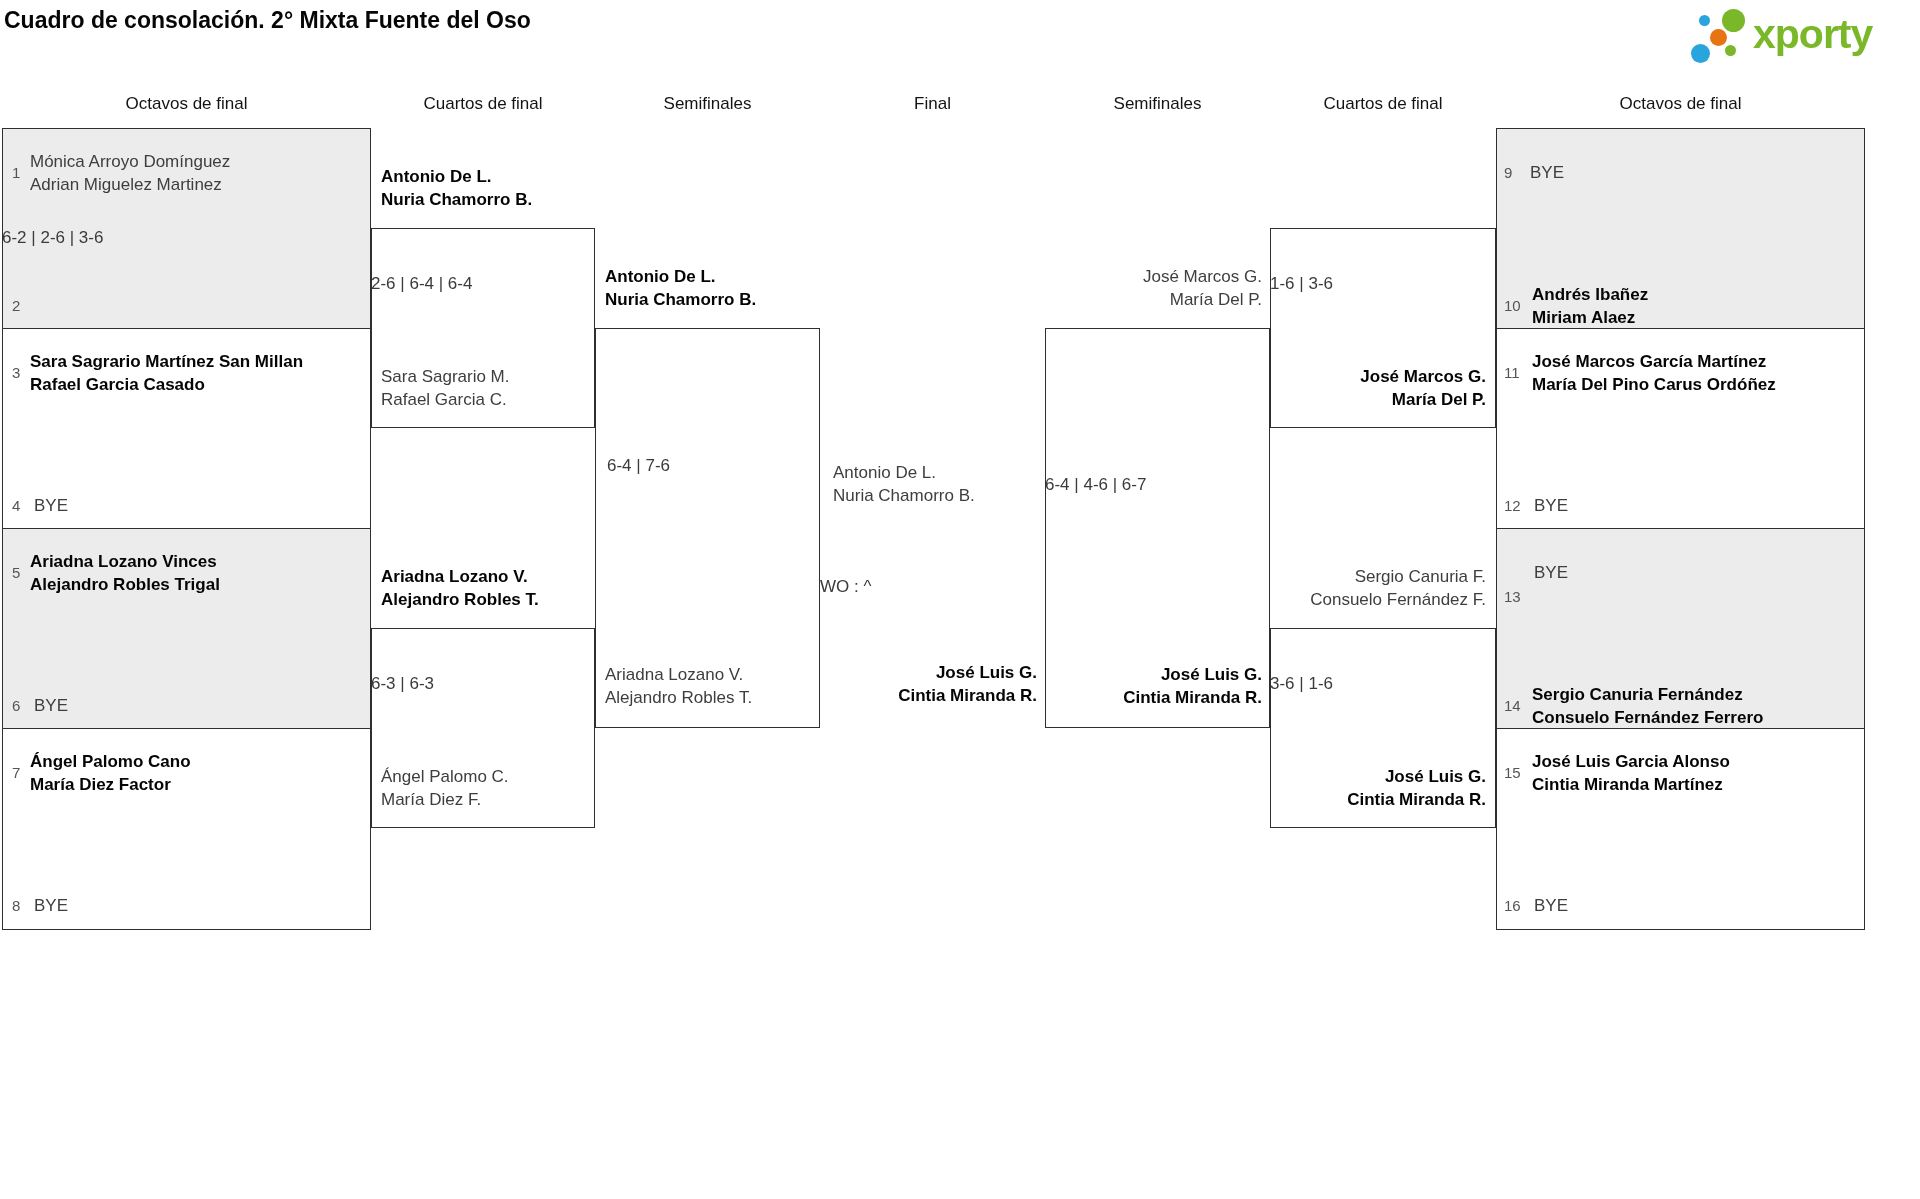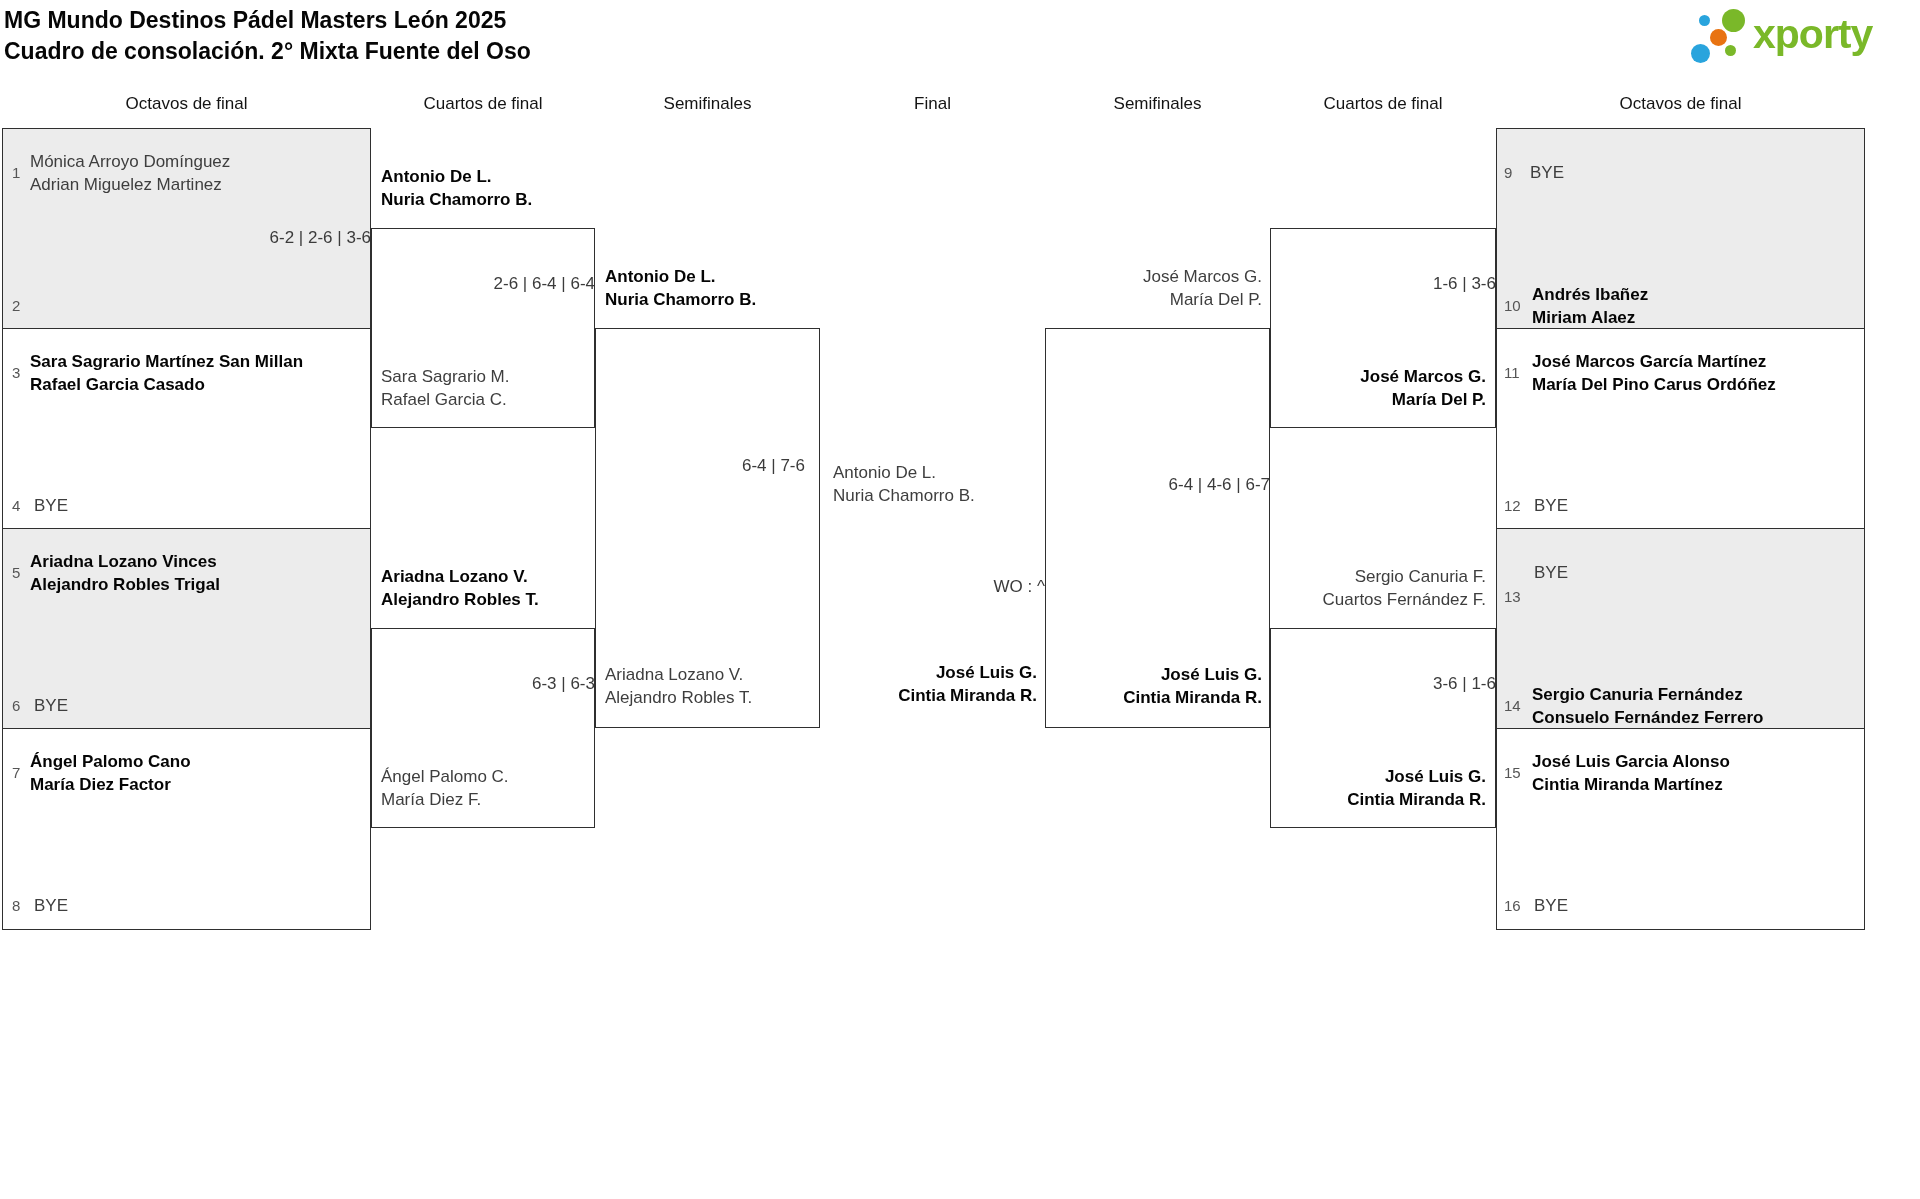--- a/index.html
+++ b/index.html
@@ -9,36 +9,35 @@
   .title{left:4px;top:5px;font-size:23px;line-height:31px;font-weight:600;color:#060606;white-space:nowrap;}
   .colhead{top:94px;text-align:center;font-size:17px;font-weight:500;color:#141414;}
   .box{border:1px solid #2f2f2f;background:#ffffff;}
   .row{position:relative;box-sizing:border-box;width:100%;height:200px;}
   .row.sep{border-bottom:1px solid #2f2f2f;}
   .row.gray{background:#ececec;}
   .team{font-size:17px;line-height:23px;color:#3e3e3e;white-space:nowrap;}
   .team.w{font-weight:700;color:#050505;}
   .team.ra{text-align:right;}
   .seed{font-size:15px;line-height:23px;color:#555;}
-  .score{text-align:right;font-size:17px;line-height:23px;color:#3b3b3b;white-space:nowrap;}
+  .score{text-align:left;font-size:17px;line-height:23px;color:#3b3b3b;white-space:nowrap;}
   .bye{font-size:17px;line-height:23px;color:#3e3e3e;}
   .logo-text{position:absolute;left:1753px;top:10px;font-size:41px;line-height:48px;font-weight:700;
              color:#7ab829;letter-spacing:-1px;}
   .dot{position:absolute;border-radius:50%;}
   .d-blue{background:#29a4dd;}
   .d-green{background:#7ab829;}
   .d-orange{background:#e87311;}
 </style>
 </head>
 <body>
 
 <div class="page">
 
   <div class="abs title">
-    <div>MG Mundo Destinos Pádel Masters León 2025</div>
     <div>Cuadro de consolación. 2° Mixta Fuente del Oso</div>
   </div>
 
   <div>
     <span class="dot d-blue" style="left:1699px;top:15px;width:11px;height:11px;"></span>
     <span class="dot d-green" style="left:1722px;top:9px;width:23px;height:23px;"></span>
     <span class="dot d-orange" style="left:1710px;top:29px;width:17px;height:17px;"></span>
     <span class="dot d-blue" style="left:1691px;top:44px;width:19px;height:19px;"></span>
     <span class="dot d-green" style="left:1725px;top:45px;width:11px;height:11px;"></span>
     <span class="logo-text">xporty</span>
@@ -184,21 +183,21 @@
     <div>Cintia Miranda R.</div>
   </div>
 
   <div class="abs score" style="left:1270px;top:272px;width:226px;">1-6 | 3-6</div>
   <div class="abs team w ra" style="left:1280px;top:365px;width:206px;">
     <div>José Marcos G.</div>
     <div>María Del P.</div>
   </div>
   <div class="abs team ra" style="left:1280px;top:565px;width:206px;">
     <div>Sergio Canuria F.</div>
-    <div>Cuartos Fernández F.</div>
+    <div>Consuelo Fernández F.</div>
   </div>
   <div class="abs score" style="left:1270px;top:672px;width:226px;">3-6 | 1-6</div>
   <div class="abs team w ra" style="left:1280px;top:765px;width:206px;">
     <div>José Luis G.</div>
     <div>Cintia Miranda R.</div>
   </div>
 
 </div>
 
 </body></html>

